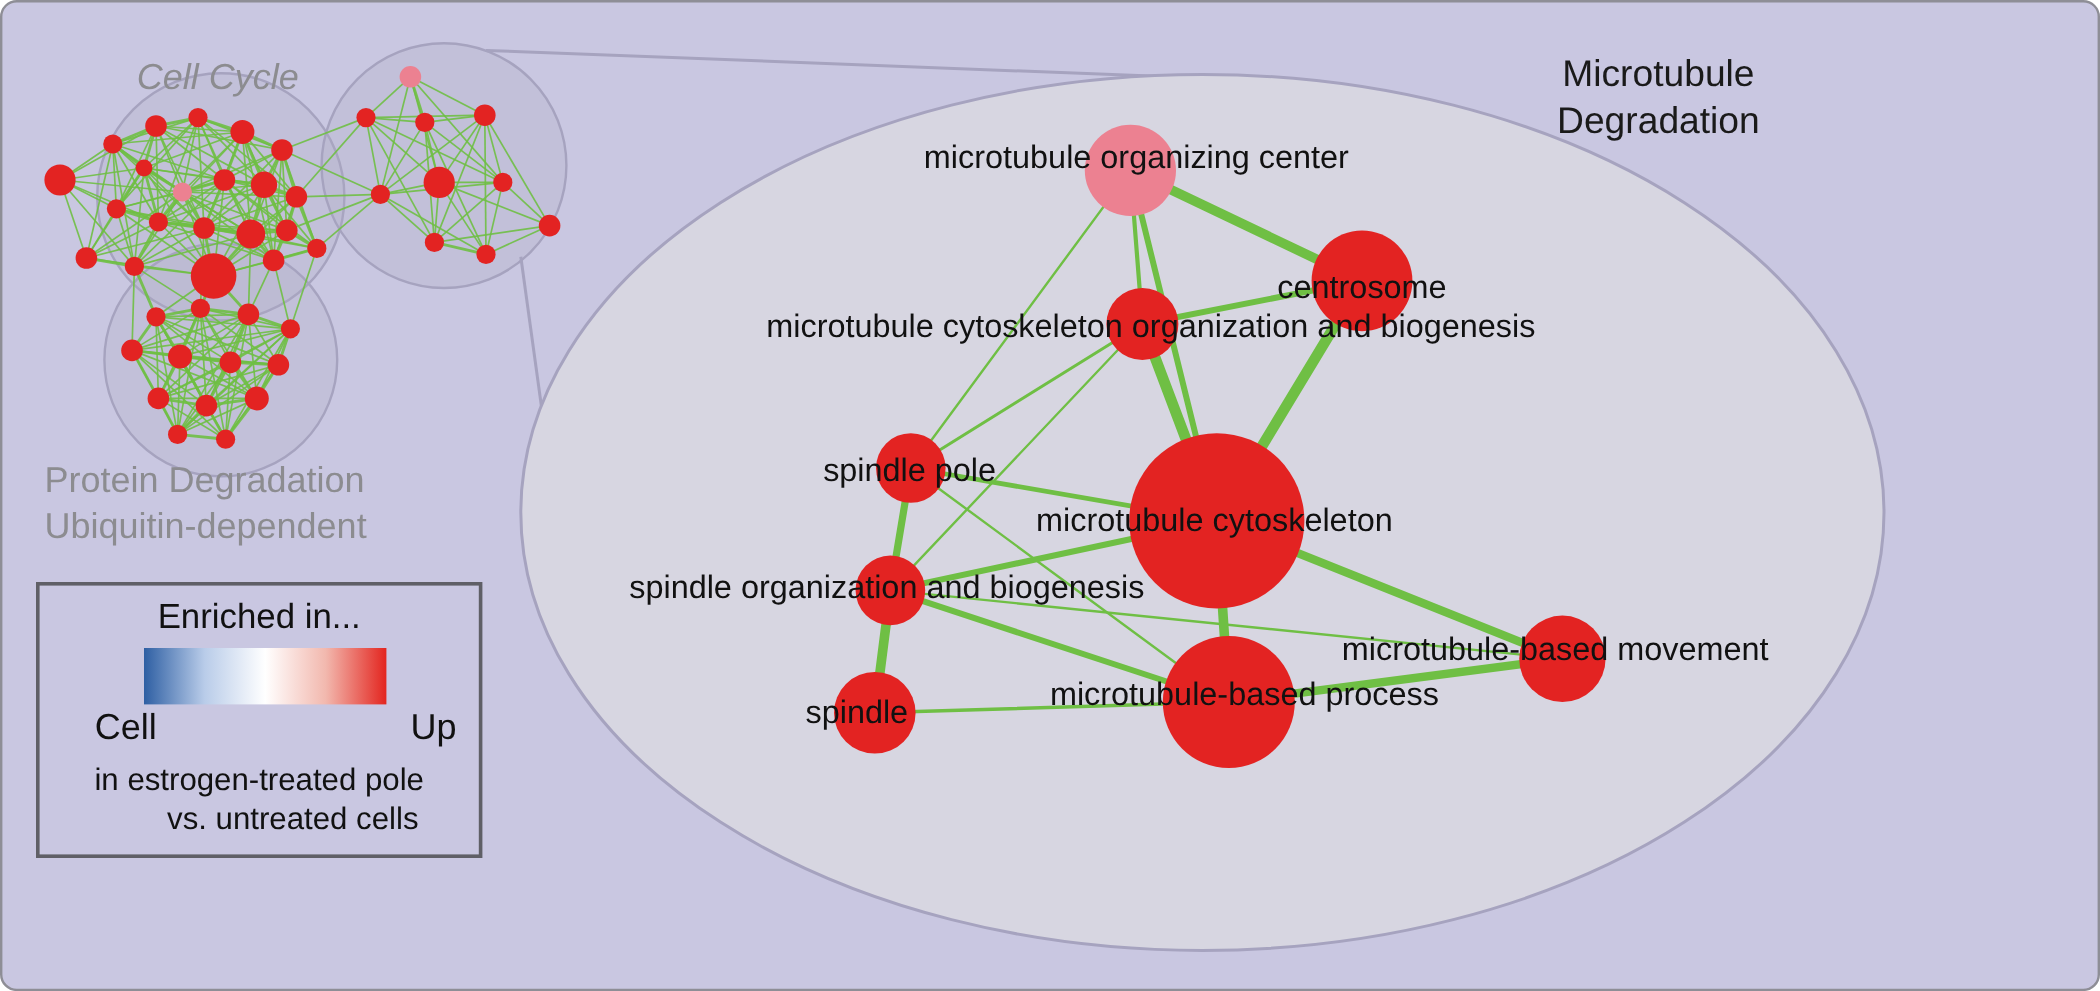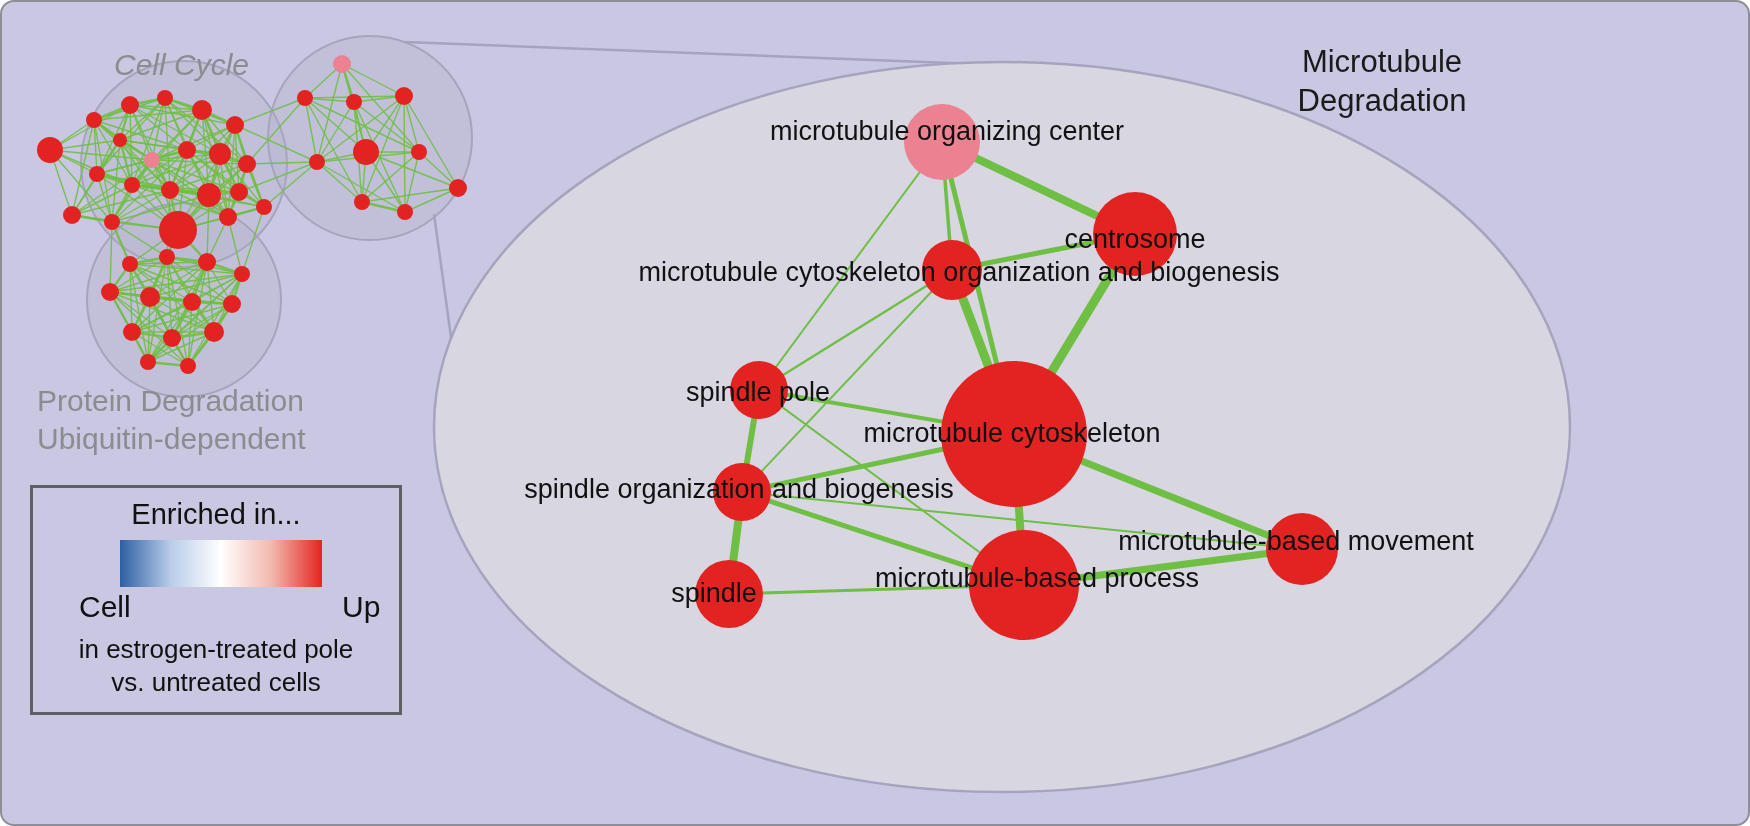--- a/index.html
+++ b/index.html
@@ -30,21 +30,21 @@
     border:3px solid #5f5f66;box-sizing:border-box;background:transparent;
   }
   .legend-title{position:absolute;top:10px;left:0;width:100%;text-align:center;
                 font-size:29px;color:#111;}
   .legend-gradient{position:absolute;left:87px;top:52px;width:202px;height:47px;}
   .legend-down{position:absolute;left:46px;top:102px;font-size:30px;color:#111;}
   .legend-up{position:absolute;left:262px;top:102px;font-size:30px;color:#111;margin-left:47px;}
   .legend-sub1{position:absolute;top:146px;left:0;width:100%;text-align:center;
                font-size:26px;color:#111;}
   .legend-sub2{position:absolute;top:179px;left:0;width:100%;text-align:center;
-               font-size:26px;color:#111;}
+               font-size:26px;color:#111;padding-left:28px;}
 </style>
 </head>
 <body>
 
 <div class="figure">
 
   <svg id="scene" width="1750" height="826" viewBox="0 0 1750 826">
       <g>
         <circle cx="182" cy="162" r="103" fill="rgba(174,172,196,0.25)" stroke="#a6a3bf" stroke-width="2"></circle>
         <circle cx="368" cy="136" r="102" fill="rgba(174,172,196,0.25)" stroke="#a6a3bf" stroke-width="2"></circle>

